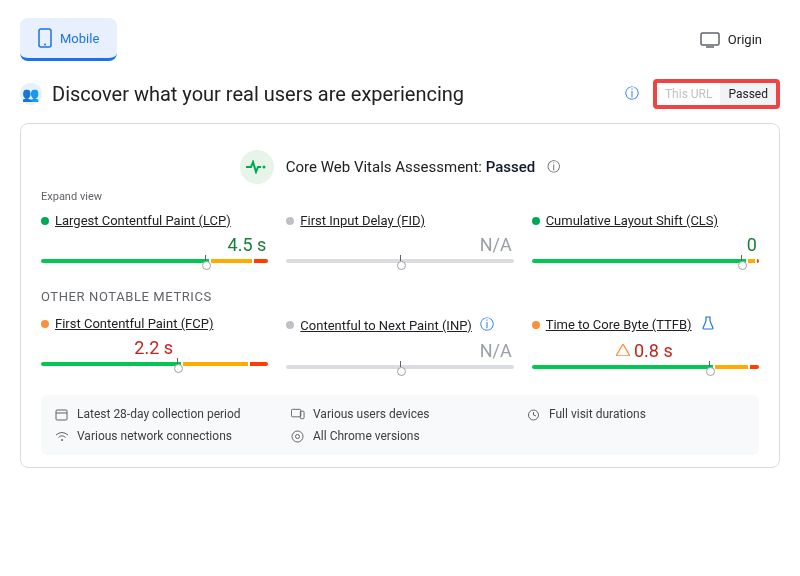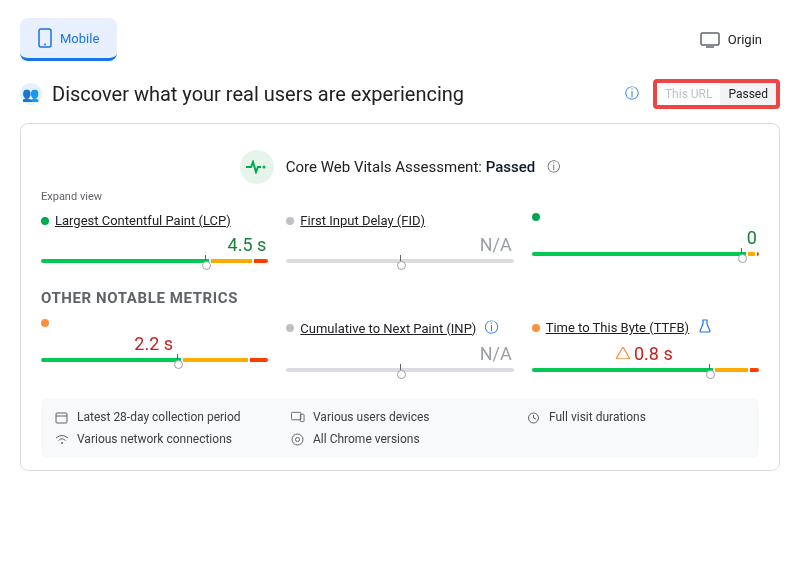--- a/index.html
+++ b/index.html
@@ -50,21 +50,21 @@
 .track { display: flex; height: 4px; border-radius: 2px; overflow: hidden; }
 .seg { height: 4px; }
 .seg.green { background: #00c853; }
 .seg.orange { background: #ffab00; }
 .seg.red { background: #ff3d00; }
 .seg.grey { background: #dadce0; }
 .gap { width: 2px; background: #fff; }
 .marker { position: absolute; top: -4px; width: 1px; height: 6px; background: #5f6368; }
 .marker::after { content: ''; position: absolute; left: -3px; top: 6px; width: 7px; height: 7px; background: #fff; border: 1px solid #9aa0a6; border-radius: 50%; }
 
-.sectiontitle { font-size: 15px; letter-spacing: 0.6px; color: #5f6368; text-transform: uppercase; margin: 8px 0 12px 0; font-weight: bold; }
+.sectiontitle { font-size: 13px; letter-spacing: 0.6px; color: #5f6368; text-transform: uppercase; margin: 8px 0 12px 0; }
 
 .footbox { background: #f8f9fa; border-radius: 6px; padding: 12px 14px; display: grid; grid-template-columns: repeat(3, 1fr); gap: 8px 18px; font-size: 12px; color: #3c4043; }
 .footitem { display: flex; align-items: center; gap: 8px; }
 .footitem .ic { width: 14px; color: #5f6368; display:inline-flex; }
 .linku { text-decoration: underline; cursor: pointer; }
 </style>
 </head>
 <body>
 <div class="root">
 
@@ -146,20 +146,21 @@
         <div class="track">
               <div class="seg grey" style="flex:100"></div>
             </div>
         <div class="marker" style="left:50%"></div>
       </div>
     </div>
 
     <div class="metric">
       <div class="mhead">
             <span class="dot green"></span>
+            <span class="mname">Cumulative Layout Shift (CLS)</span>
           </div>
       <div class="mvalue green">0</div>
       <div class="bar">
         <div class="track">
               <div class="seg green" style="flex:92"></div>
               <div class="gap"></div>
               <div class="seg orange" style="flex:3"></div>
               <div class="gap"></div>
               <div class="seg red" style="flex:1"></div>
             </div>
@@ -168,53 +169,54 @@
     </div>
   </div>
 
   <div class="sectiontitle">OTHER NOTABLE METRICS</div>
 
   <div class="metricsgrid">
 
     <div class="metric">
       <div class="mhead">
             <span class="dot orange"></span>
+            <span class="mname">First Contentful Paint (FCP)</span>
           </div>
       <div class="mvalue orange">2.2 s</div>
       <div class="bar">
         <div class="track">
               <div class="seg green" style="flex:60"></div>
               <div class="gap"></div>
               <div class="seg orange" style="flex:28"></div>
               <div class="gap"></div>
               <div class="seg red" style="flex:8"></div>
             </div>
         <div class="marker" style="left:60%"></div>
       </div>
     </div>
 
     <div class="metric">
       <div class="mhead">
             <span class="dot grey"></span>
-            <span class="mname">Cumulative to Next Paint (INP)</span>
+            <span class="mname">Contentful to Next Paint (INP)</span>
             <span class="bluei">ⓘ</span>
           </div>
       <div class="mvalue grey">N/A</div>
       <div class="bar">
         <div class="track">
               <div class="seg grey" style="flex:100"></div>
             </div>
         <div class="marker" style="left:50%"></div>
       </div>
     </div>
 
     <div class="metric">
       <div class="mhead">
             <span class="dot orange"></span>
-            <span class="mname">Time to This Byte (TTFB)</span>
+            <span class="mname">Time to Core Byte (TTFB)</span>
             <span class="flask"><svg width="12" height="14" viewBox="0 0 12 14">
                 <path d="M4 1 L4 5 L1 12 Q1 13 2 13 L10 13 Q11 13 11 12 L8 5 L8 1 Z" fill="none" stroke="#1a73e8" stroke-width="1.2"></path>
               </svg></span>
           </div>
       <div class="mvalue orange"><span class="warn-tri"><svg width="14" height="12" viewBox="0 0 14 12">
                 <path d="M7 0 L14 12 L0 12 Z" fill="none" stroke="#fa903e" stroke-width="1.3"></path>
               </svg></span><span>0.8 s</span></div>
       <div class="bar">
         <div class="track">
               <div class="seg green" style="flex:78"></div>

